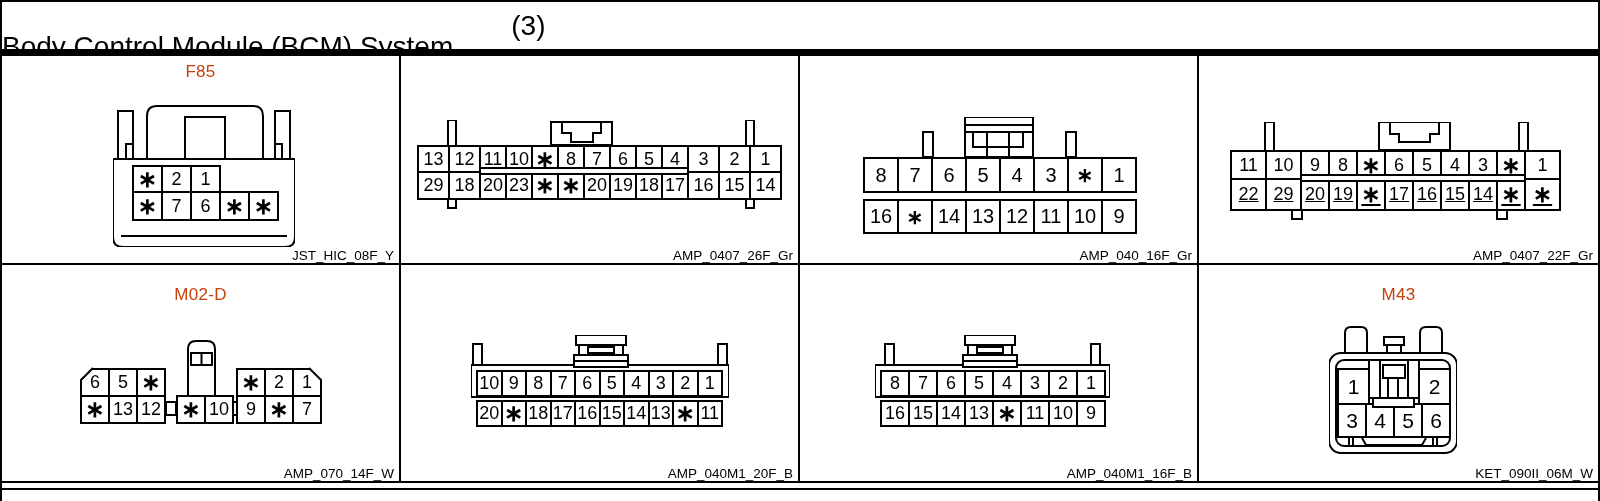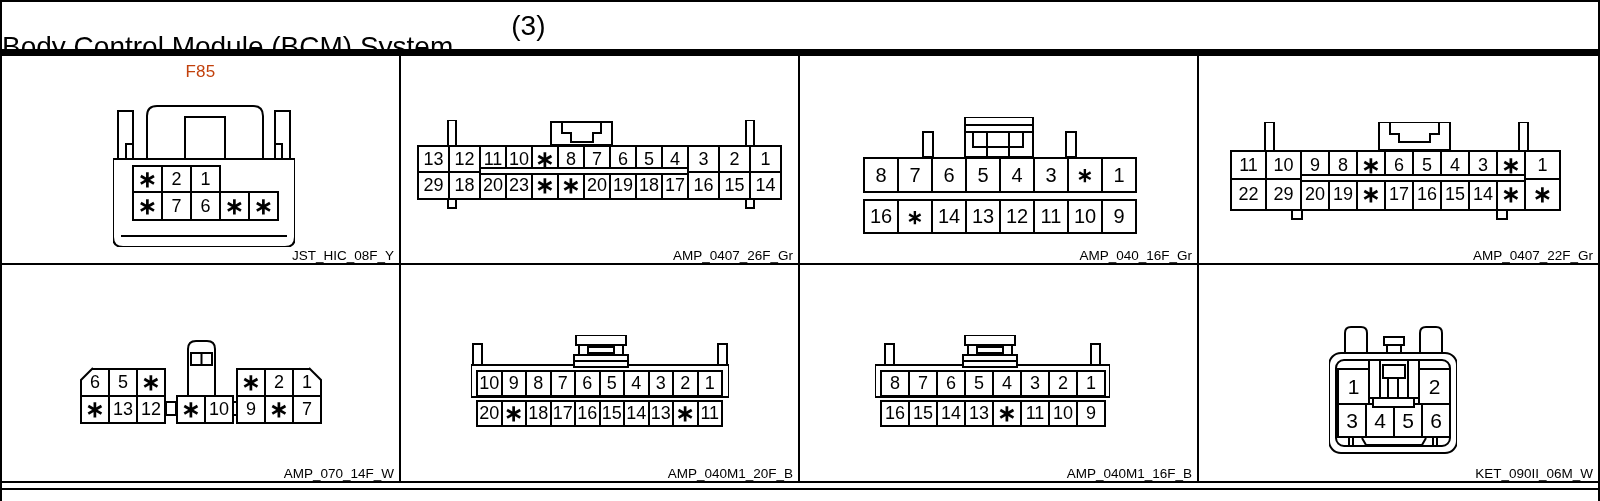--- a/index.html
+++ b/index.html
@@ -47,21 +47,21 @@
   .ca .midgap{left:64px;top:47px;width:206px;}
   
   .cb{width:272px;height:117px;left:63px;top:61px;}
   .cb .pin{width:36px;height:36px;font-size:20px;}
   .cb .r2 .pin{height:35px;}
   .cb .r1{left:0;top:40px;} .cb .r2{left:0;top:82px;}
   
   .cc{width:331px;height:99px;left:31px;top:66px;}
   .cc .pin{width:30px;height:30px;}
   .cc .pin:nth-child(-n+2),.cc .pin:nth-child(11){width:37px;}
-  .cc .r2 .pin{height:33px;}
+  .cc .r2 .pin{height:33px;text-decoration:underline;}
   .cc .r1{left:0;top:28px;} .cc .r2{left:0;top:56px;}
   .cc .midgap{left:72px;top:52px;width:222px;}
   
   .cd{width:242px;height:90px;left:78px;top:73px;}
   .cd .pin{width:30px;height:29px;}
   .cd .lt{left:0;top:30px;} .cd .lb{left:0;top:57px;}
   .cd .rt{left:156px;top:30px;} .cd .rb{left:156px;top:57px;}
   .cd .cb2{left:96px;top:57px;}
   
   .ma{width:258px;height:93px;left:70px;top:70px;}
@@ -237,20 +237,21 @@
             <div class="pin">14</div>
             <div class="pin star">∗</div>
             <div class="pin star">∗</div>
           </div>
         <div class="midgap"></div>
       </div>
       <div class="clabel">AMP_0407_22F_Gr</div>
     </section>
 
     <section class="cell row2">
+      <div class="cname">M02-D</div>
       <div class="fig cd">
         <svg class="deco" width="242" height="90" viewBox="0 0 242 90">
           <path d="M108 58 V11 Q108 3 116 3 H127 Q135 3 135 11 V58" fill="#fff"></path>
           <rect x="111" y="15" width="21" height="12"></rect>
           <path d="M121.5 15 V27"></path>
           <rect x="86" y="64" width="10" height="13" fill="#fff"></rect>
           <rect x="152" y="64" width="6" height="13" fill="#fff"></rect>
         </svg>
         <div class="prow lt">
             <div class="pin">6</div>
@@ -356,20 +357,21 @@
             <div class="pin star">∗</div>
             <div class="pin">11</div>
             <div class="pin">10</div>
             <div class="pin">9</div>
           </div>
       </div>
       <div class="clabel">AMP_040M1_16F_B</div>
     </section>
 
     <section class="cell row2">
+      <div class="cname">M43</div>
       <div class="fig m43">
         <svg class="deco" width="128" height="130" viewBox="0 0 128 130">
           <path d="M16 30 V8 Q16 2 22 2 H32 Q38 2 38 8 V30" fill="#fff"></path>
           <path d="M91 30 V8 Q91 2 97 2 H107 Q113 2 113 8 V30" fill="#fff"></path>
           <rect x="55" y="12" width="20" height="8" fill="#fff"></rect>
           <rect x="58" y="20" width="14" height="8" fill="#fff"></rect>
           <rect x="0" y="28" width="128" height="100" rx="12" fill="#fff"></rect>
           <rect x="7" y="35" width="114" height="86" rx="8" fill="#fff"></rect>
         </svg>
         <div class="prow r1">

